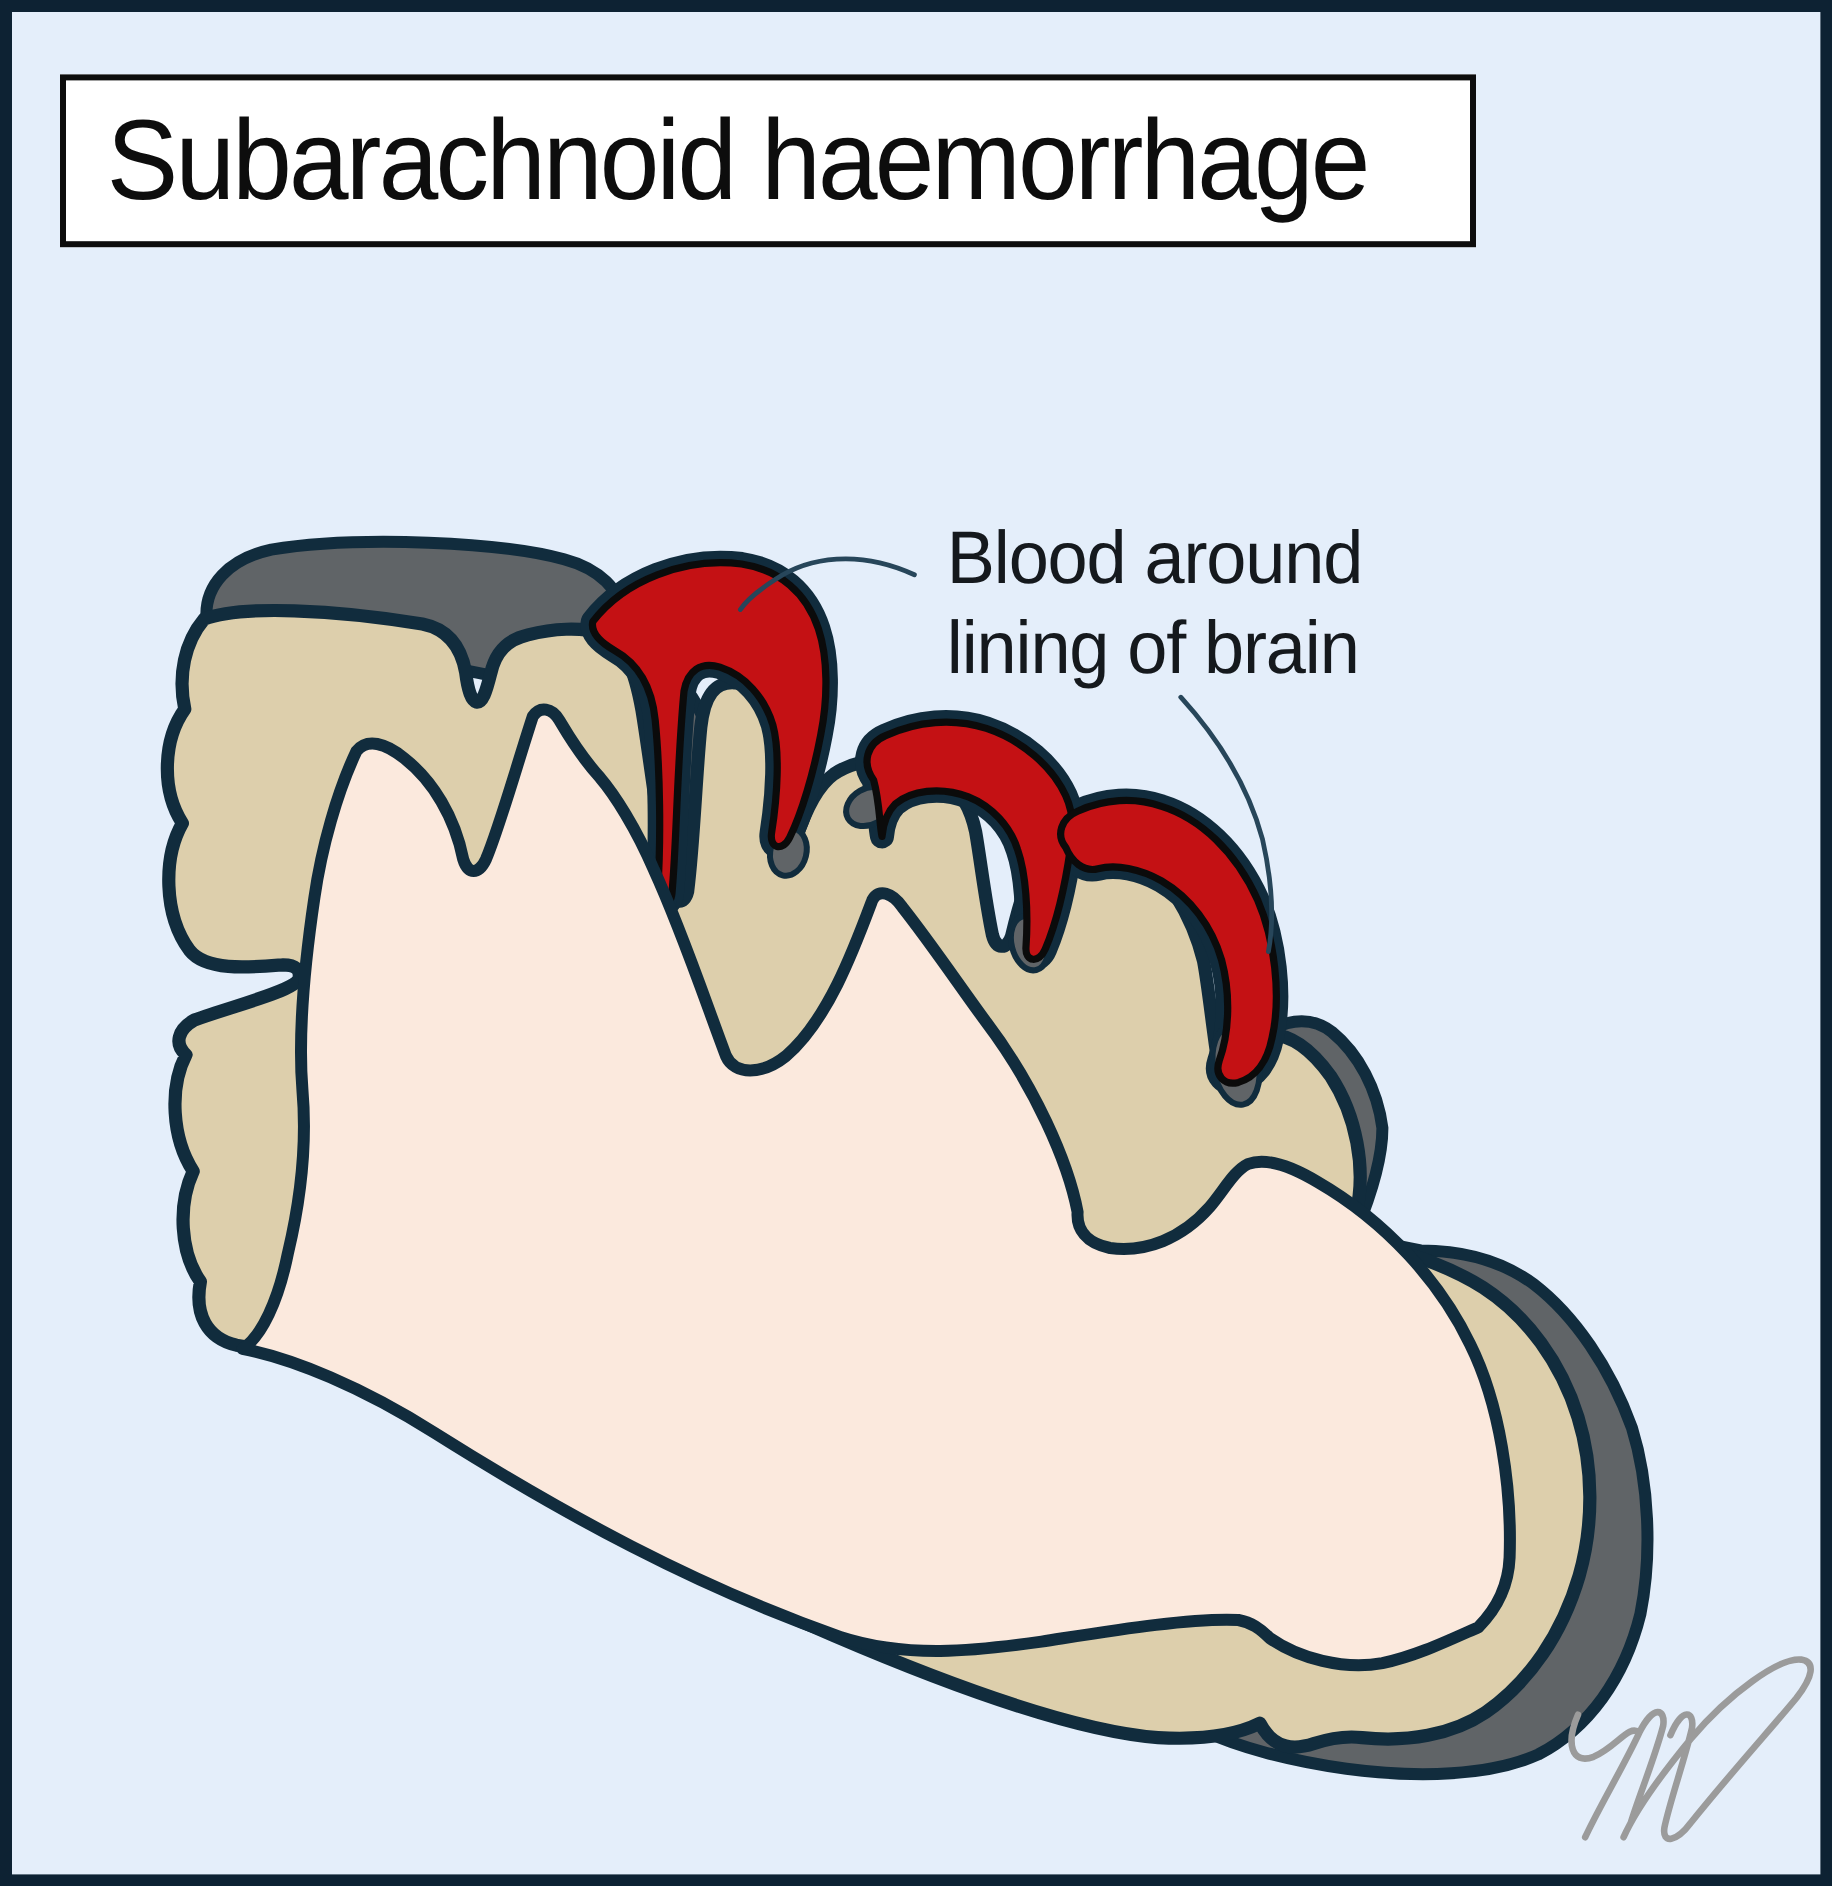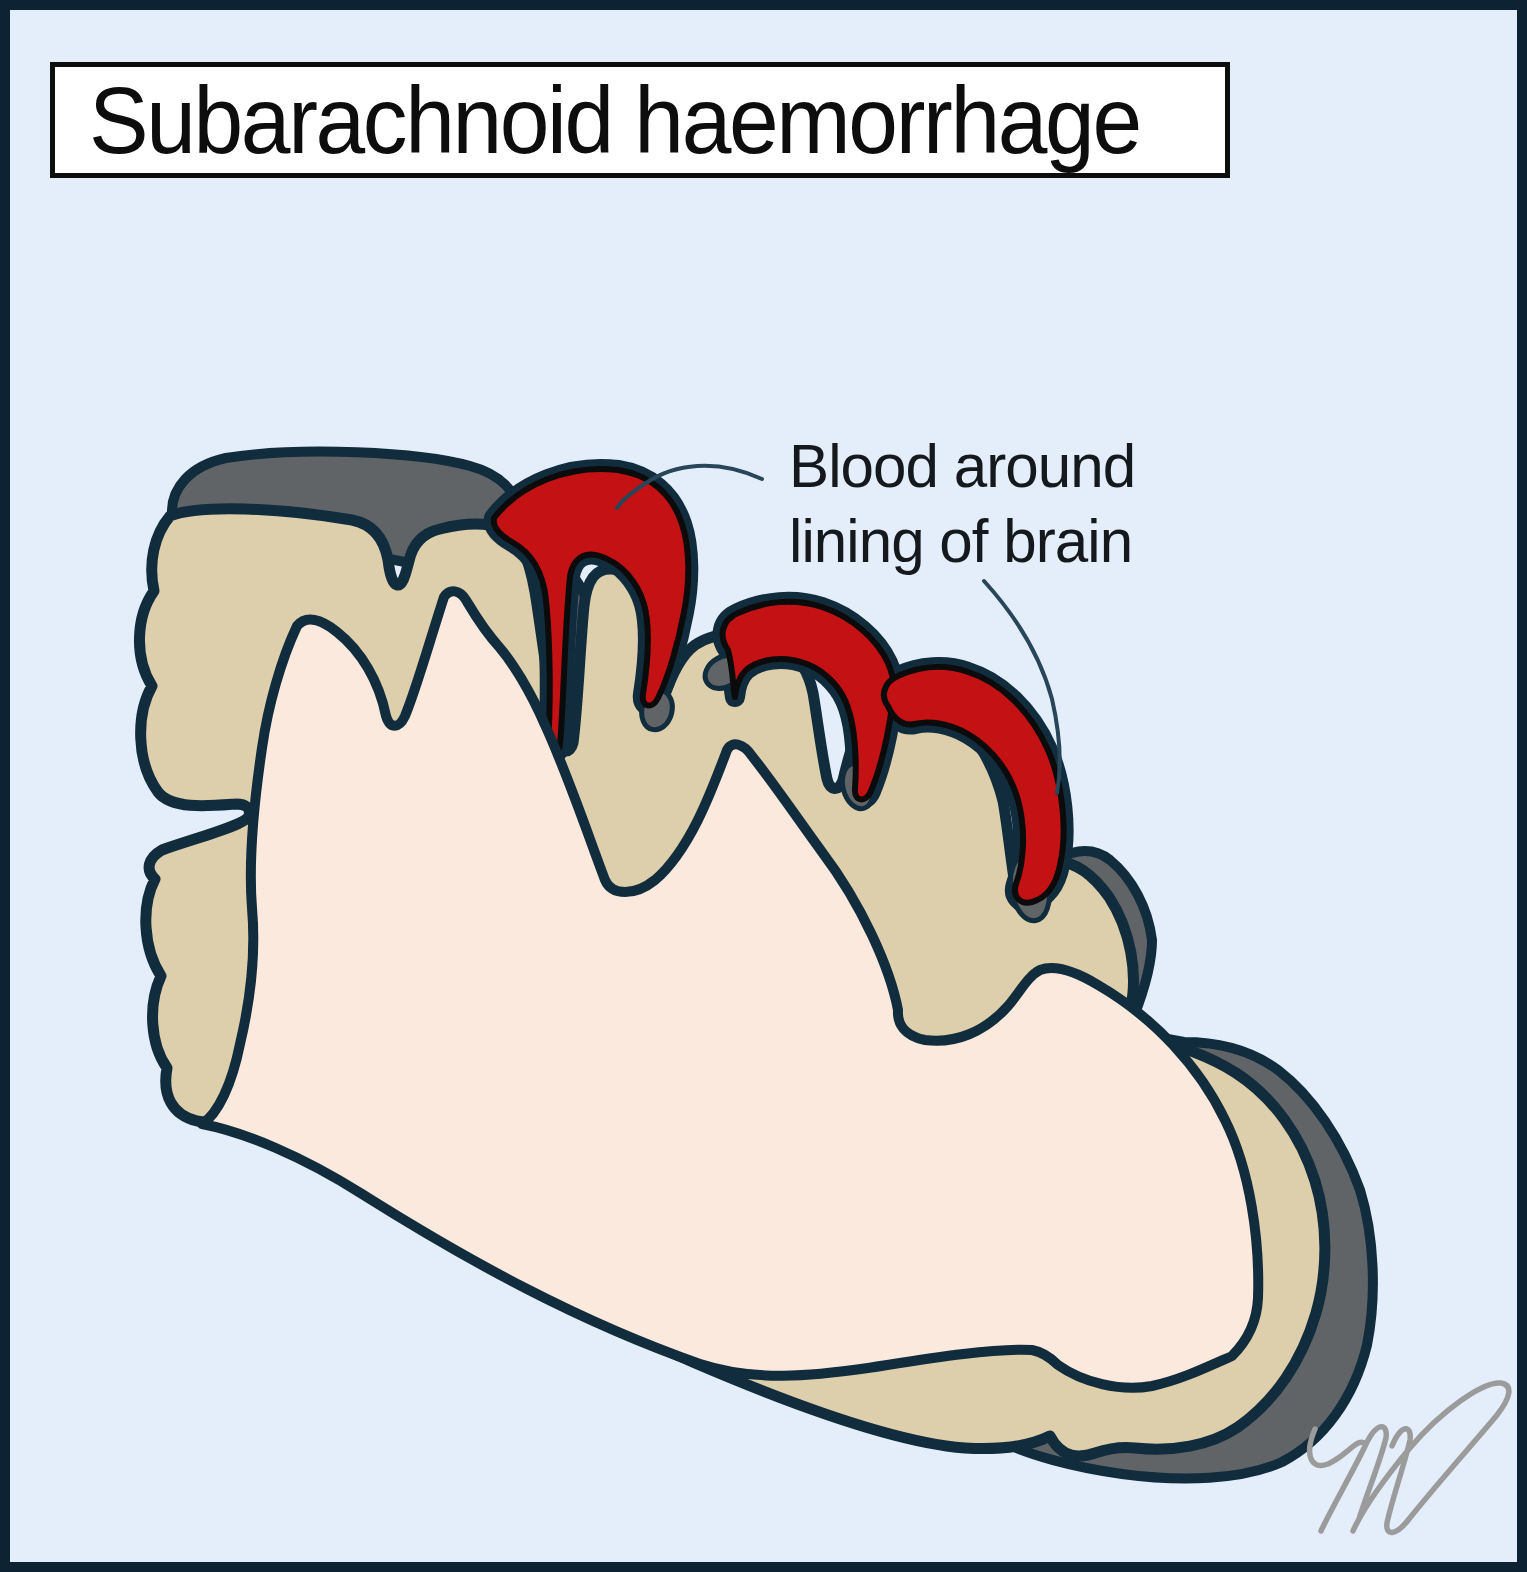--- a/index.html
+++ b/index.html
@@ -7,21 +7,21 @@
     --cortex:#ddcfac; --matter:#fbe9dd; --lining:#606467;
     --blood:#c41114; --blood-rim:#0b0b0b; --ink:#0d0d0d;
     --label-ink:#15191d; --leader:#27465a; --signature:#9b9b9b; --box-bg:#ffffff;
   }
   *{margin:0;padding:0;box-sizing:border-box;}
   html,body{width:1527px;height:1572px;}
   body{font-family:"Liberation Sans","DejaVu Sans",sans-serif;background:var(--bg);}
   .canvas{position:relative;width:1527px;height:1572px;background:var(--bg);
           border:10px solid var(--frame);overflow:hidden;}
   .figure-svg{position:absolute;left:0;top:0;width:1507px;height:1552px;}
-  .title-box{position:absolute;left:40px;top:52px;width:1180px;height:116px;
+  .title-box{position:absolute;left:40px;top:52px;width:1180px;height:144px;
              background:var(--box-bg);border:5px solid var(--ink);
              display:flex;align-items:center;padding-left:34px;}
   .title-text{font-size:95px;letter-spacing:-2.5px;color:var(--ink);
               white-space:nowrap;transform:scaleX(.94);transform-origin:left center;}
   .annotation{position:absolute;left:779px;top:418px;color:var(--label-ink);
               font-size:62px;line-height:75px;letter-spacing:-1px;
               transform:scaleX(.97);transform-origin:left top;}
 </style>
 </head>
 <body>

